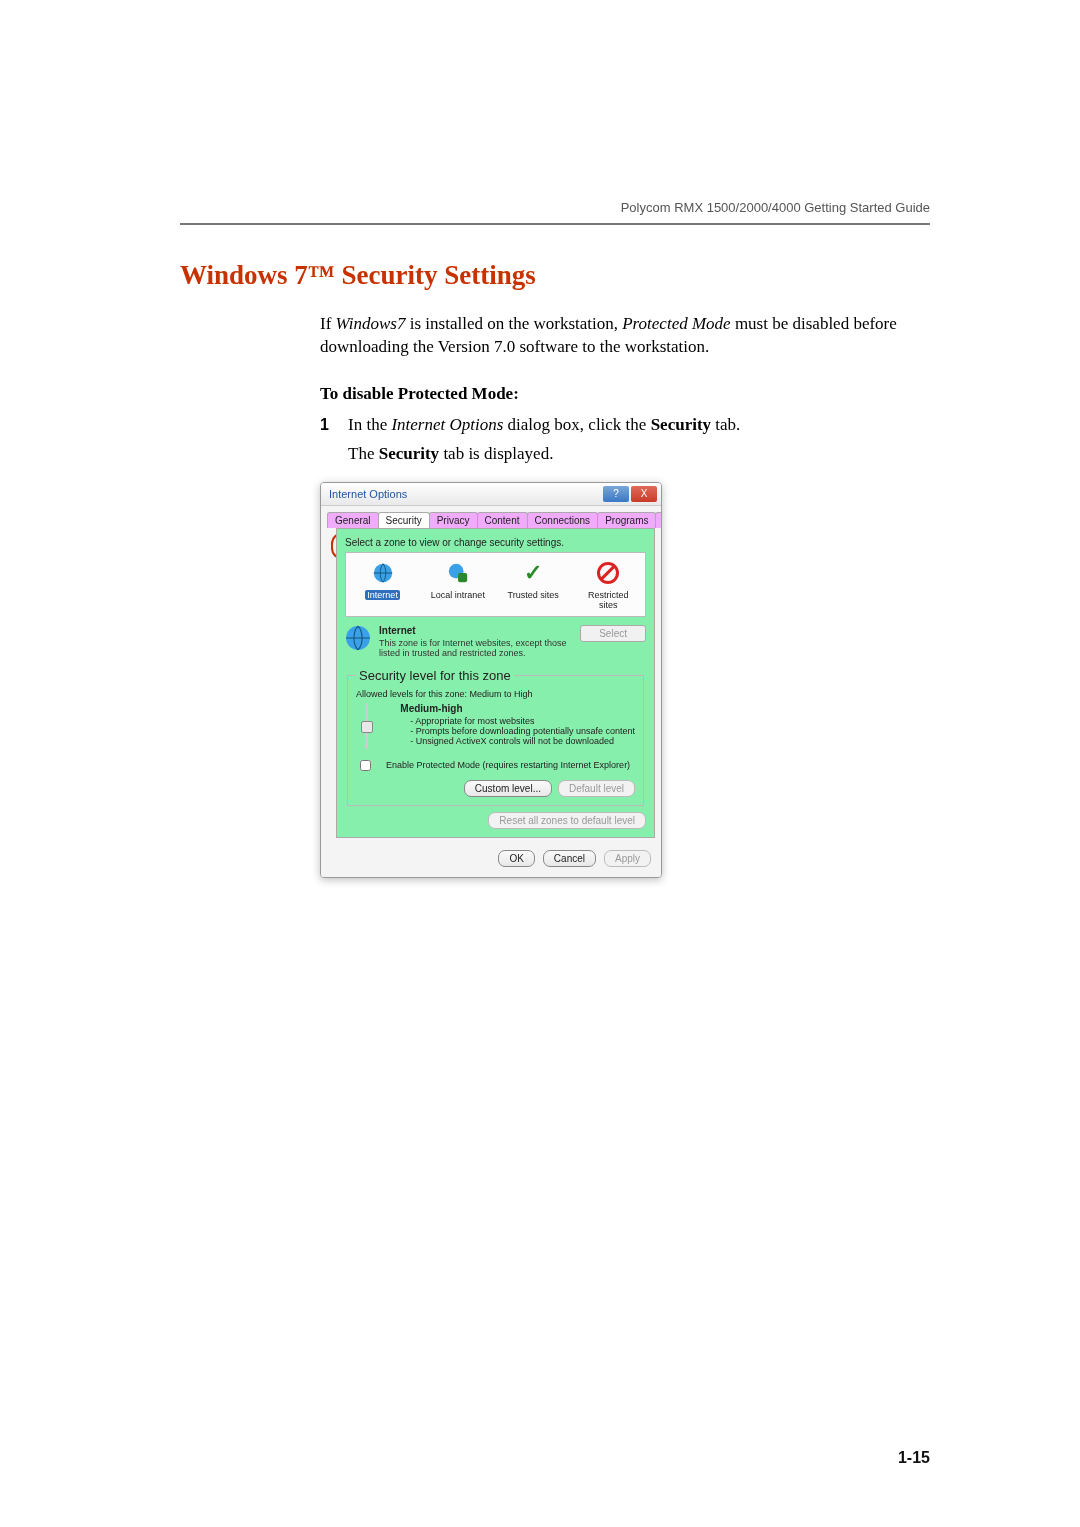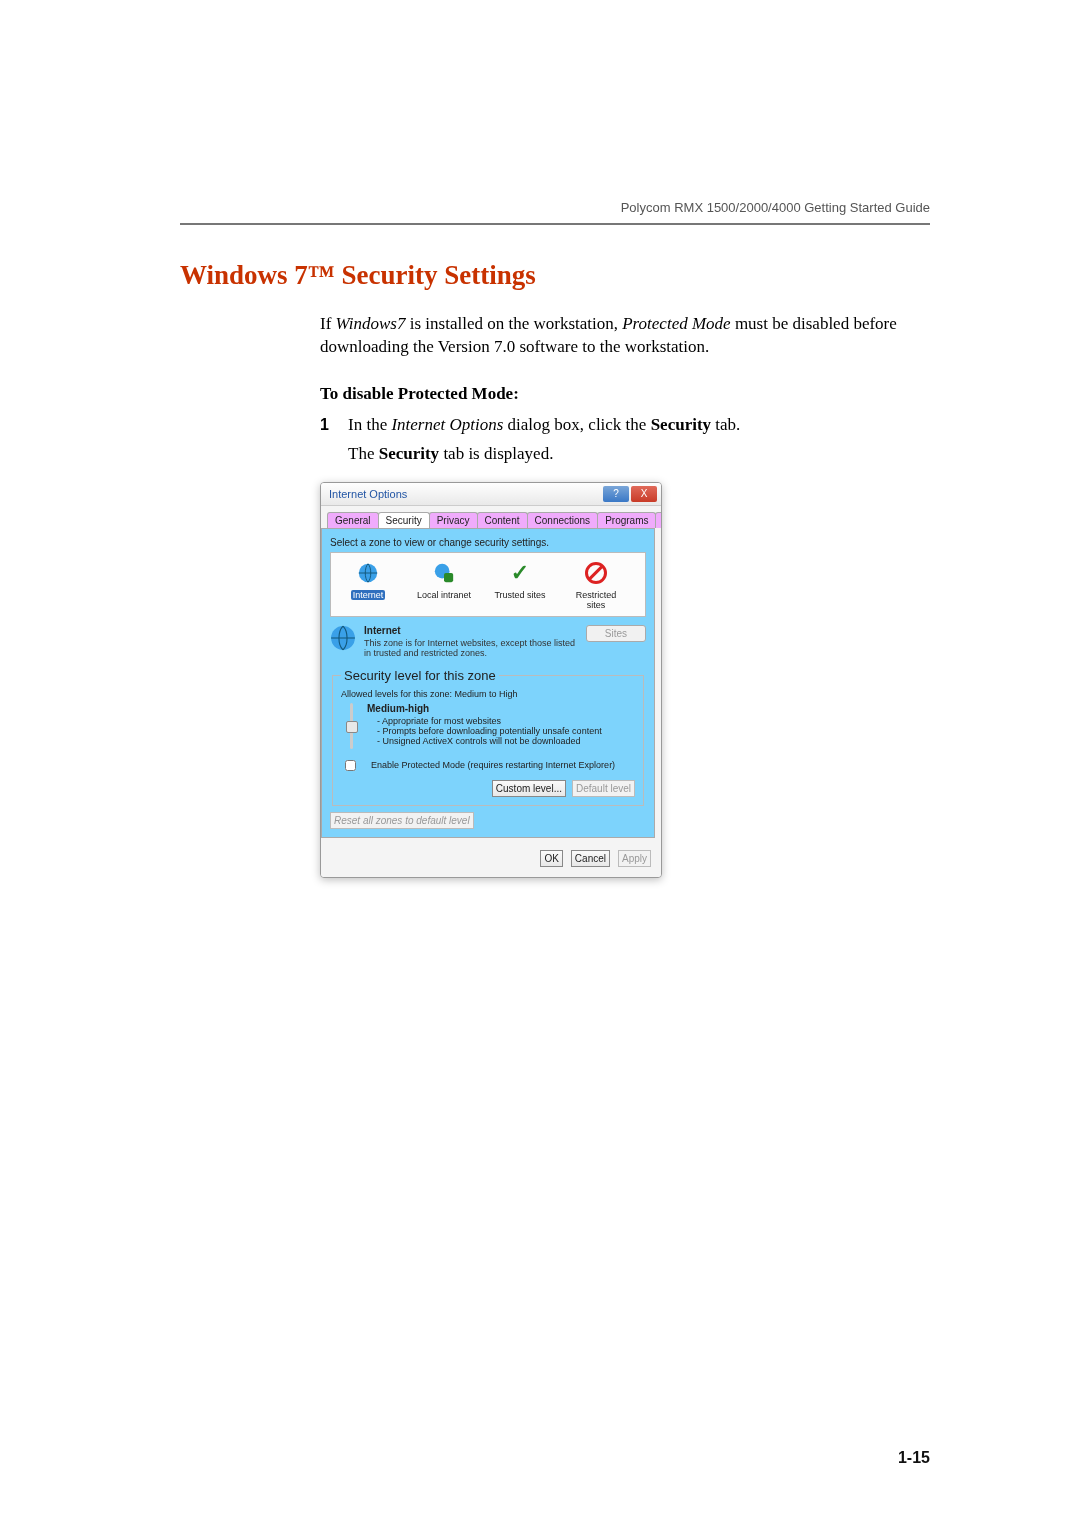--- a/index.html
+++ b/index.html
@@ -98,22 +98,22 @@
     border-bottom: none;
     padding: 2px 7px;
     font-size: 10px;
     background: #f0abfc;
     border-radius: 3px 3px 0 0;
     margin-right: -1px;
   }
   .tab.active { background: #fff; position: relative; z-index: 2; }
   .tab-panel {
     border: 1px solid #aaa;
-    margin: 0 6px 6px 0;
-    background: #7dd3fc;
+    margin: 0 6px 6px 15px;
+    background: #86efac;
     padding: 8px;
     position: relative;
   }
   .zone-label { font-size: 10px; margin-bottom: 4px; }
   .zone-row {
     display: flex;
     gap: 18px;
     border: 1px solid #bbb;
     background: #fcfcfc;
     padding: 6px 8px;
@@ -143,48 +143,48 @@
     border-radius: 3px;
   }
 
   fieldset.seclevel {
     border: 1px solid #bbb;
     margin-top: 10px;
     padding: 6px 8px 8px 8px;
   }
   fieldset.seclevel legend { font-size: 13px; padding: 0 3px; }
   .allowed { font-size: 9px; margin-bottom: 4px; }
-  .level-row { display: flex; align-items: flex-start; gap: 10px; }
+  .level-row { display: flex; align-items: flex-start; gap: 18px; justify-content: space-between; }
   .slider {
     width: 12px;
     display: flex; flex-direction: column; align-items: center;
     margin-left: 4px;
   }
   .slider-track {
     width: 3px; height: 46px; background: #ccc; position: relative;
     border-radius: 2px;
   }
   .slider-thumb {
     width: 10px; height: 10px; background: #e8e8e8;
     border: 1px solid #888; border-radius: 2px;
     position: absolute; top: 18px; left: -4px;
   }
   .level-desc b { font-size: 10px; }
   .level-desc ul { margin: 2px 0 0 0; padding: 0 0 0 10px; font-size: 9px; list-style: none; }
   .level-desc ul li::before { content: "- "; }
   .pm-row { margin-top: 8px; font-size: 9px; display: flex; align-items: center; gap: 12px; }
   .pm-row input[type=checkbox] { width: 11px; height: 11px; }
   .btn-row { display: flex; justify-content: flex-end; gap: 6px; margin-top: 6px; }
-  .btn-row2 { display: flex; margin-top: 6px; font-style: italic; }
+  .btn-row2 { display: flex; justify-content: flex-end; margin-top: 6px; }
   .btn {
     font-size: 10px;
-    padding: 2px 3px;
+    padding: 2px 10px;
     border: 1px solid #888;
     background: linear-gradient(#fafafa,#e8e8e8);
-    border-radius: 0;
+    border-radius: 7px;
   }
   .btn.disabled { color: #999; border-color: #bbb; background: #f2f2f2; }
   .dialog-btn-row {
     display: flex;
     justify-content: flex-end;
     gap: 8px;
     padding: 6px 10px 10px 10px;
     background: #f4f4f4;
   }
 
@@ -305,21 +305,21 @@
           <div class="zone-info-icon">
             <svg viewBox="0 0 24 24" width="26" height="26">
                 <circle cx="12" cy="12" r="11" fill="#3aa0e8"></circle>
                 <path d="M1 12h22M12 1c5 5 5 17 0 22M12 1c-5 5-5 17 0 22" stroke="#157" stroke-width="1" fill="none"></path>
               </svg>
           </div>
           <div class="zone-info-text">
             <b>Internet</b>
             <div>This zone is for Internet websites, except those listed in trusted and restricted zones.</div>
           </div>
-          <div class="sites-btn">Sites</div>
+          <div class="sites-btn">Select</div>
         </div>
 
         <fieldset class="seclevel">
           <legend>Security level for this zone</legend>
           <div class="allowed">Allowed levels for this zone: Medium to High</div>
           <div class="level-row">
             <div class="slider">
               <div class="slider-track">
                   <div class="slider-thumb"></div>
                 </div>

